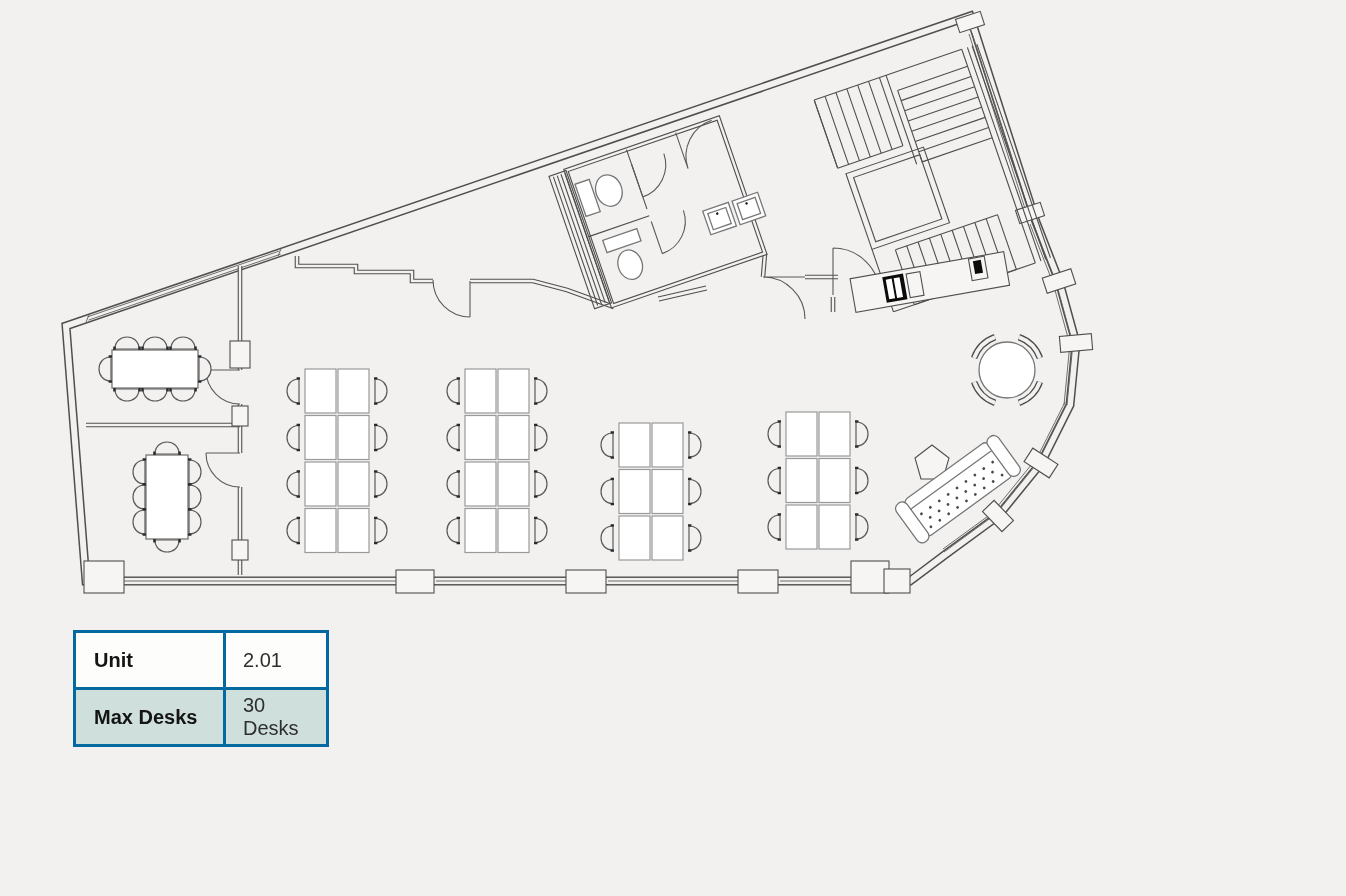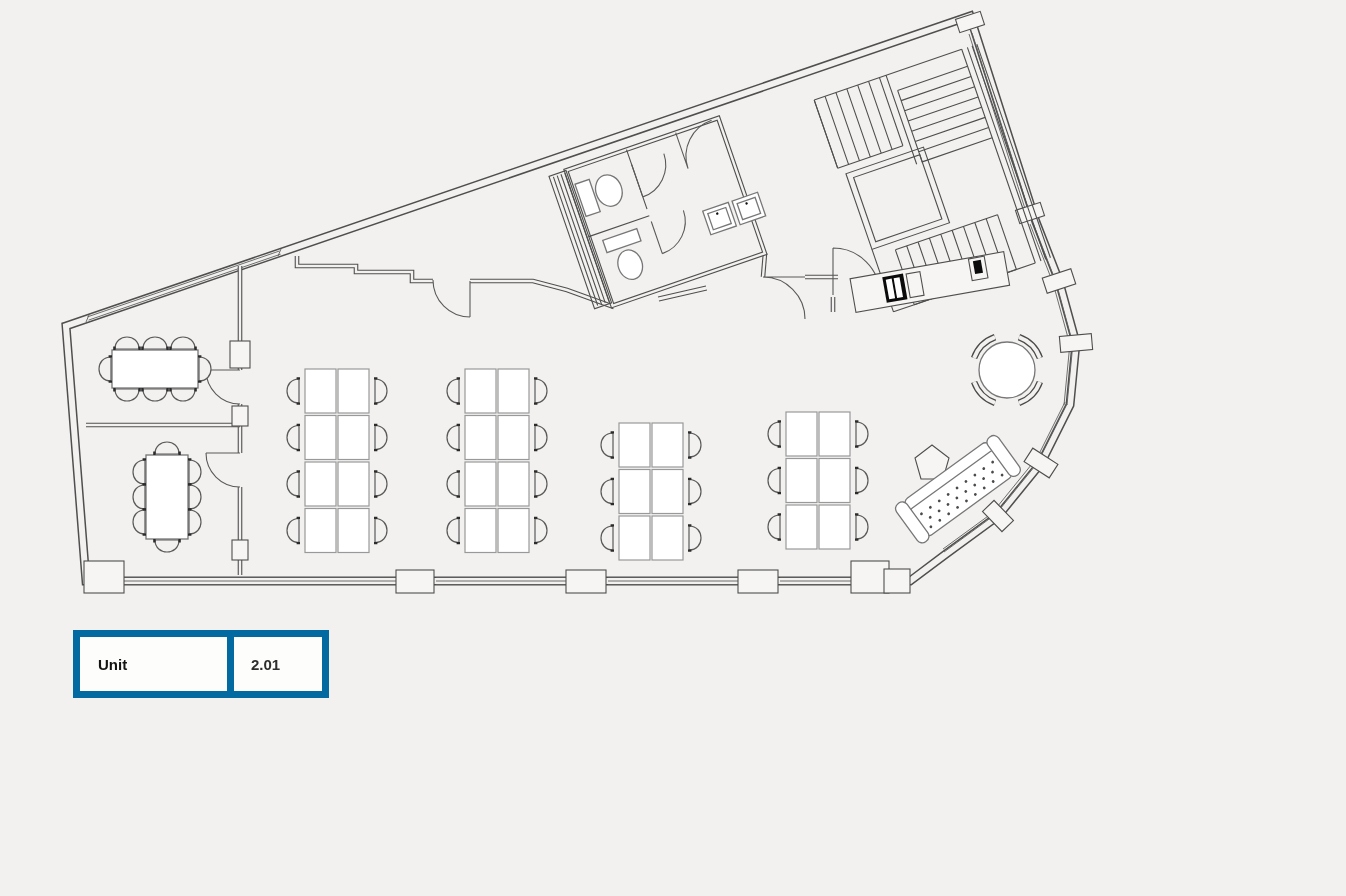--- a/index.html
+++ b/index.html
@@ -25,25 +25,25 @@
   .arcln{stroke:#5a5a5a;stroke-width:1.1;fill:none;}
   .crO{stroke:#4a4a4a;stroke-width:6.5;fill:none;}
   .crI{stroke:#f2f1ef;stroke-width:3.8;fill:none;}
   .dk{fill:#0b0b0b;stroke:none;}
 
   table.info{
     position:absolute;left:73px;top:630px;
     width:256px;border-collapse:collapse;table-layout:fixed;
   }
   table.info td{
-    border:7px solid #0369a1;height:52px;
-    font-size:15px;color:#2e2e2e;background:#fdfdfc;
+    border:3px solid #0369a1;height:52px;
+    font-size:20px;color:#2e2e2e;background:#fdfdfc;
   }
   table.info td.label{font-weight:bold;color:#141414;padding-left:18px;width:128px;}
-  table.info td.value{padding-left:17px;font-weight:bold;}
+  table.info td.value{padding-left:17px;}
   table.info tr.alt td{background:#cfe0dc;}
 </style>
 </head>
 <body>
 
 <svg class="plan" width="1346" height="620" viewBox="0 0 1346 620">
   <defs>
     <g id="deskPair">
       <rect class="fw" width="31" height="44"></rect>
       <rect class="fw" x="33" width="31" height="44"></rect>
@@ -319,14 +319,18 @@
     </g>
   </g>
 </svg>
 
 <table class="info">
   <tbody>
     <tr>
       <td class="label">Unit</td>
       <td class="value">2.01</td>
     </tr>
+    <tr class="alt">
+      <td class="label">Max Desks</td>
+      <td class="value">30 Desks</td>
+    </tr>
   </tbody>
 </table>
 
 </body></html>

